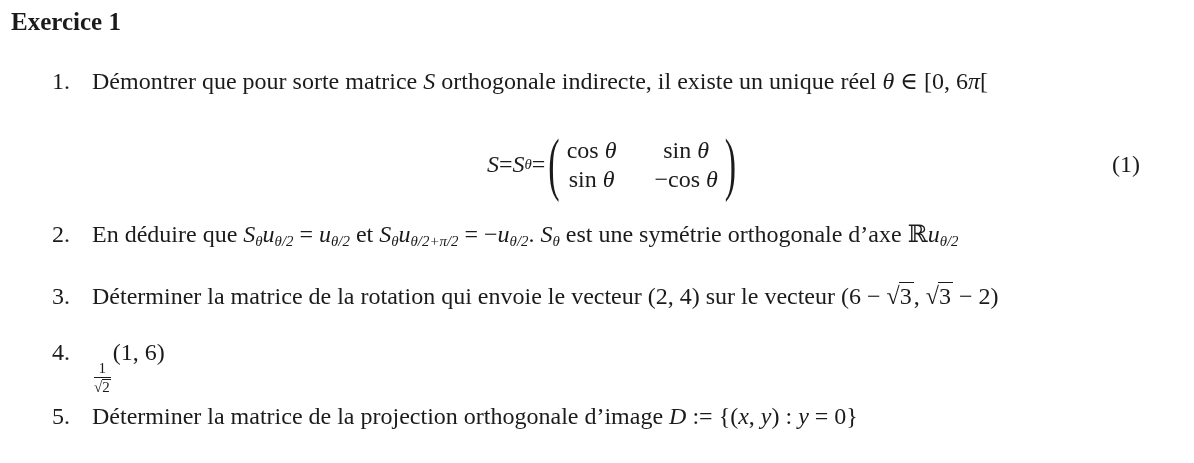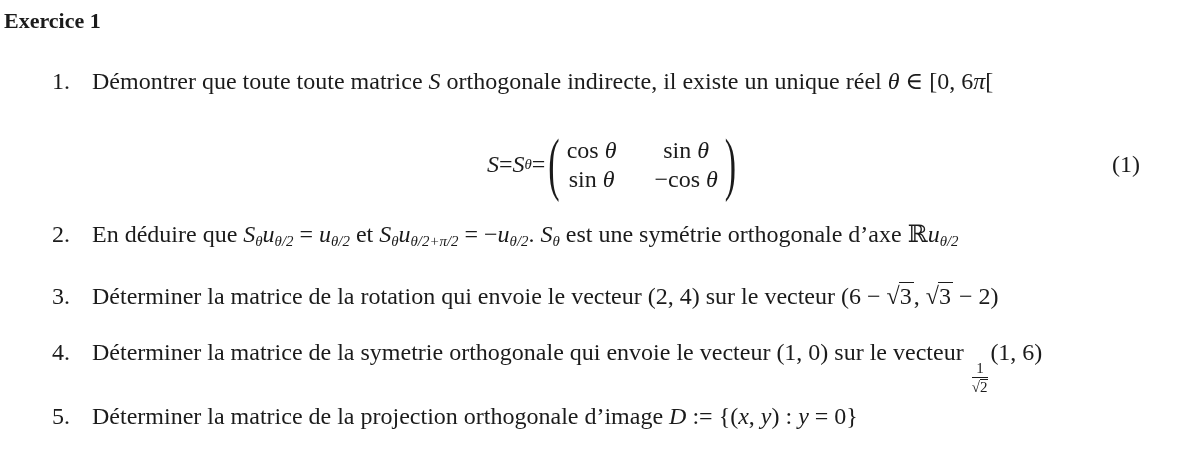--- a/index.html
+++ b/index.html
@@ -5,22 +5,22 @@
   html, body { margin:0; padding:0; overflow:hidden; }
   body {
     width:1194px; height:463px;
     background:#ffffff;
     color:#1b1b1b;
     font-family:"Liberation Serif","DejaVu Serif","DejaVu Sans",serif;
     font-size:24px;
     position:relative;
   }
   .title {
-    position:absolute; left:4px; top:8px;
-    font-weight:bold; font-size:22px;
+    position:absolute; left:11px; top:8px;
+    font-weight:bold; font-size:25px;
   }
   .item {
     position:absolute; left:52px; right:10px;
     display:flex; line-height:31px;
   }
   .num { flex:none; width:40px; }
   .ibody { flex:auto; white-space:nowrap; }
   .mi { font-style:italic; }
   .rm { font-style:normal; }
   .bb { font-family:"DejaVu Serif","DejaVu Sans",serif; }
@@ -66,21 +66,21 @@
     position:absolute; right:54px; top:50%; transform:translateY(-50%);
   }
 </style>
 </head>
 <body>
 
 <div class="title">Exercice 1</div>
 
 <div class="item" style="top:66px">
   <span class="num">1.</span>
-  <span class="ibody"><span>Démontrer que toute toute matrice </span><span class="mi">S</span><span> orthogonale indirecte, il existe un unique réel </span><span class="mi">θ</span><span> ∈ [0, 6</span><span class="mi">π</span><span>[</span><br></span>
+  <span class="ibody"><span>Démontrer que pour sorte matrice </span><span class="mi">S</span><span> orthogonale indirecte, il existe un unique réel </span><span class="mi">θ</span><span> ∈ [0, 6</span><span class="mi">π</span><span>[</span><br></span>
 </div>
 
 <div class="equation">
   <div class="eq-main">
       <span class="mi">S</span>
       <span> = </span>
       <span class="mi">S</span>
       <sub class="msub">θ</sub>
       <span> = </span>
       <span class="paren">(</span>
@@ -100,21 +100,21 @@
   <span class="ibody"><span>En déduire que </span><span class="mi">S</span><sub class="msub">θ</sub><span class="mi">u</span><sub class="msub">θ/2</sub><span> = </span><span class="mi">u</span><sub class="msub">θ/2</sub><span> et </span><span class="mi">S</span><sub class="msub">θ</sub><span class="mi">u</span><sub class="msub">θ/2+π/2</sub><span> = −</span><span class="mi">u</span><sub class="msub">θ/2</sub><span>. </span><span class="mi">S</span><sub class="msub">θ</sub><span> est une symétrie orthogonale d’axe </span><span class="bb">ℝ</span><span class="mi">u</span><sub class="msub">θ/2</sub></span>
 </div>
 
 <div class="item" style="top:281px">
   <span class="num">3.</span>
   <span class="ibody"><span>Déterminer la matrice de la rotation qui envoie le vecteur (2, 4) sur le vecteur (6 − </span><span class="sqrt"><span>√</span><span class="ovl">3</span></span><span>, </span><span class="sqrt"><span>√</span><span class="ovl">3</span></span><span> − 2)</span></span>
 </div>
 
 <div class="item" style="top:337px">
   <span class="num">4.</span>
-  <span class="ibody"><span>Déterminer la matrice de la symetrie orthogonale qui envoie le vecteur (1, 0) sur le vecteur </span><span class="frac">
+  <span class="ibody"><span class="frac">
         <span class="fnum">1</span>
         <span class="den"><span>√</span><span class="ovl">2</span></span>
       </span><span>(1, 6)</span></span>
 </div>
 
 <div class="item" style="top:401px">
   <span class="num">5.</span>
   <span class="ibody"><span>Déterminer la matrice de la projection orthogonale d’image </span><span class="mi">D</span><span> := {(</span><span class="mi">x</span><span>, </span><span class="mi">y</span><span>) : </span><span class="mi">y</span><span> = 0}</span></span>
 </div>
 

